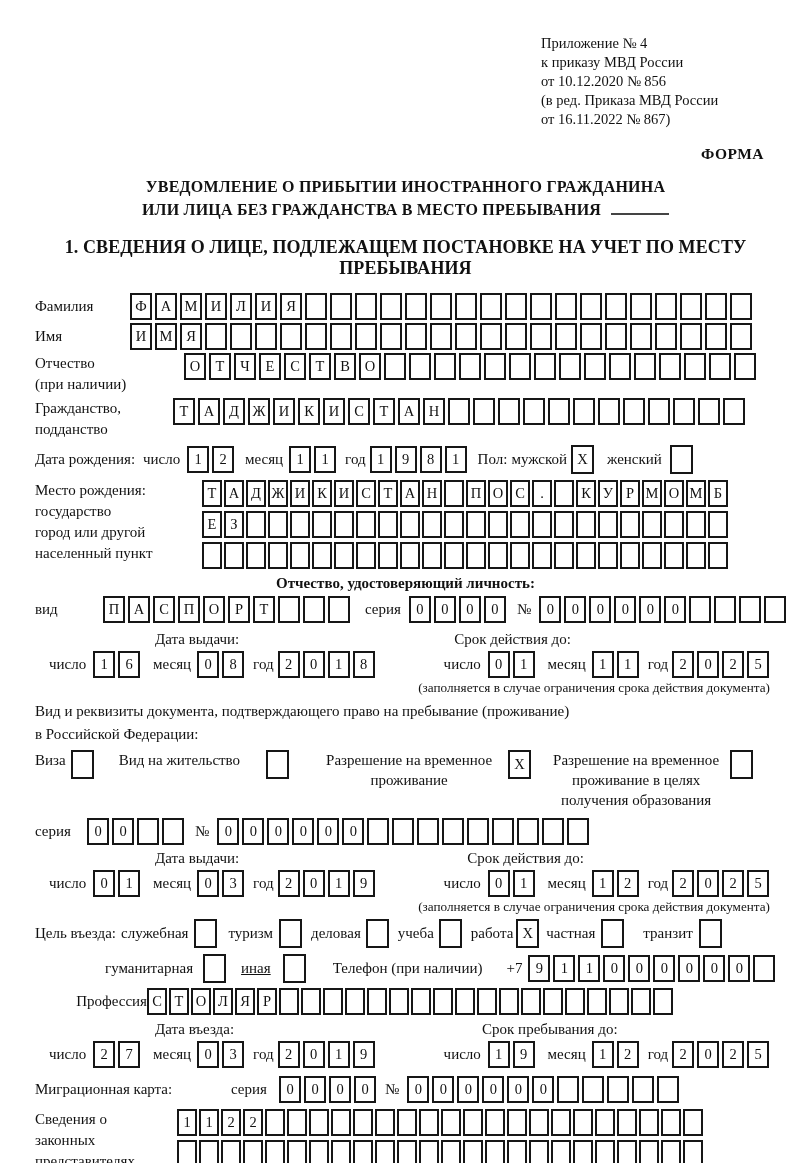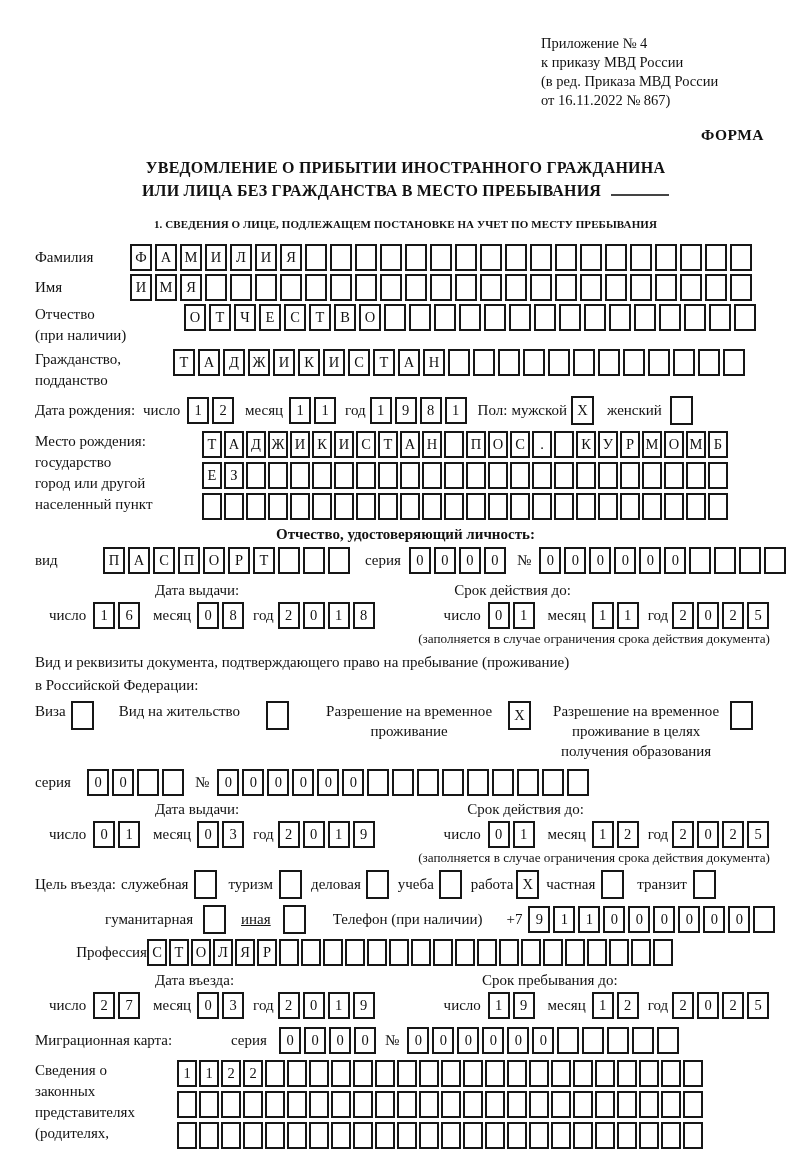--- a/index.html
+++ b/index.html
@@ -3,21 +3,21 @@
 <meta charset="utf-8">
 <style>
   html,body{margin:0;padding:0;background:#fff;}
   .page{position:relative;width:800px;height:1163px;background:#fff;color:#111;
         font-family:"Liberation Serif","DejaVu Serif",serif;font-size:15px;
         overflow:hidden;box-sizing:border-box;padding:34px 24px 0 35px;}
   .hdr{width:225px;margin-left:auto;margin-right:10px;line-height:19px;font-size:14.5px;}
   .forma{font-weight:bold;text-align:right;margin:16px 12px 12px 0;font-size:15.5px;letter-spacing:.5px;}
   .title{font-weight:bold;text-align:center;font-size:16px;line-height:23px;margin-top:12px;letter-spacing:.2px;}
   .uline{display:inline-block;width:58px;border-bottom:2px solid #444;margin-left:10px;}
-  .sect{font-weight:bold;text-align:center;font-size:11px;margin-top:16px;letter-spacing:.1px;}
+  .sect{font-weight:bold;text-align:center;font-size:18px;margin-top:16px;letter-spacing:.1px;}
   .frow{display:flex;align-items:center;margin-top:3px;}
   .frow.top{align-items:flex-start;}
   .lbl{flex:none;}
   .lbl2 div{line-height:21px;}
   .cellrow{display:flex;align-items:center;flex:none;}
   .cell{display:inline-flex;align-items:center;justify-content:center;flex:none;
         width:18px;height:23px;border:2px solid #161616;margin-right:3px;
         font-size:14.5px;box-sizing:content-box;background:#fff;}
   .sm .cell{width:16px;margin-right:2px;}
   .cb .cell{width:19px;height:25px;}
@@ -28,20 +28,21 @@
   .ckitem{display:flex;align-items:flex-start;}
 </style>
 </head>
 <body>
 
 <div class="page">
 
   <div class="hdr">
     <div>Приложение № 4</div>
     <div>к приказу МВД России</div>
+    <div>от 10.12.2020 № 856</div>
     <div>(в ред. Приказа МВД России</div>
     <div>от 16.11.2022 № 867)</div>
   </div>
 
   <div class="forma">ФОРМА</div>
 
   <div class="title">
     <div>УВЕДОМЛЕНИЕ О ПРИБЫТИИ ИНОСТРАННОГО ГРАЖДАНИНА</div>
     <div><span>ИЛИ ЛИЦА БЕЗ ГРАЖДАНСТВА В МЕСТО ПРЕБЫВАНИЯ</span><span class="uline"></span></div>
   </div>
@@ -494,21 +495,21 @@
         <span class="cell"></span>
       </span>
     <span class="lbl" style="margin-left:6px;">работа</span>
     <span class="cellrow cb" style="margin-left:3px;">
         <span class="cell">X</span>
       </span>
     <span class="lbl" style="margin-left:4px;">частная</span>
     <span class="cellrow cb" style="margin-left:6px;">
         <span class="cell"></span>
       </span>
-    <span class="lbl" style="margin-left:10px;">транзит</span>
+    <span class="lbl" style="margin-left:16px;">транзит</span>
     <span class="cellrow cb" style="margin-left:6px;">
         <span class="cell"></span>
       </span>
   </div>
 
   <div class="frow" style="margin-top:6px;">
     <span class="lbl" style="margin-left:70px;">гуманитарная</span>
     <span class="cellrow cb" style="margin-left:10px;">
         <span class="cell"></span>
       </span>

